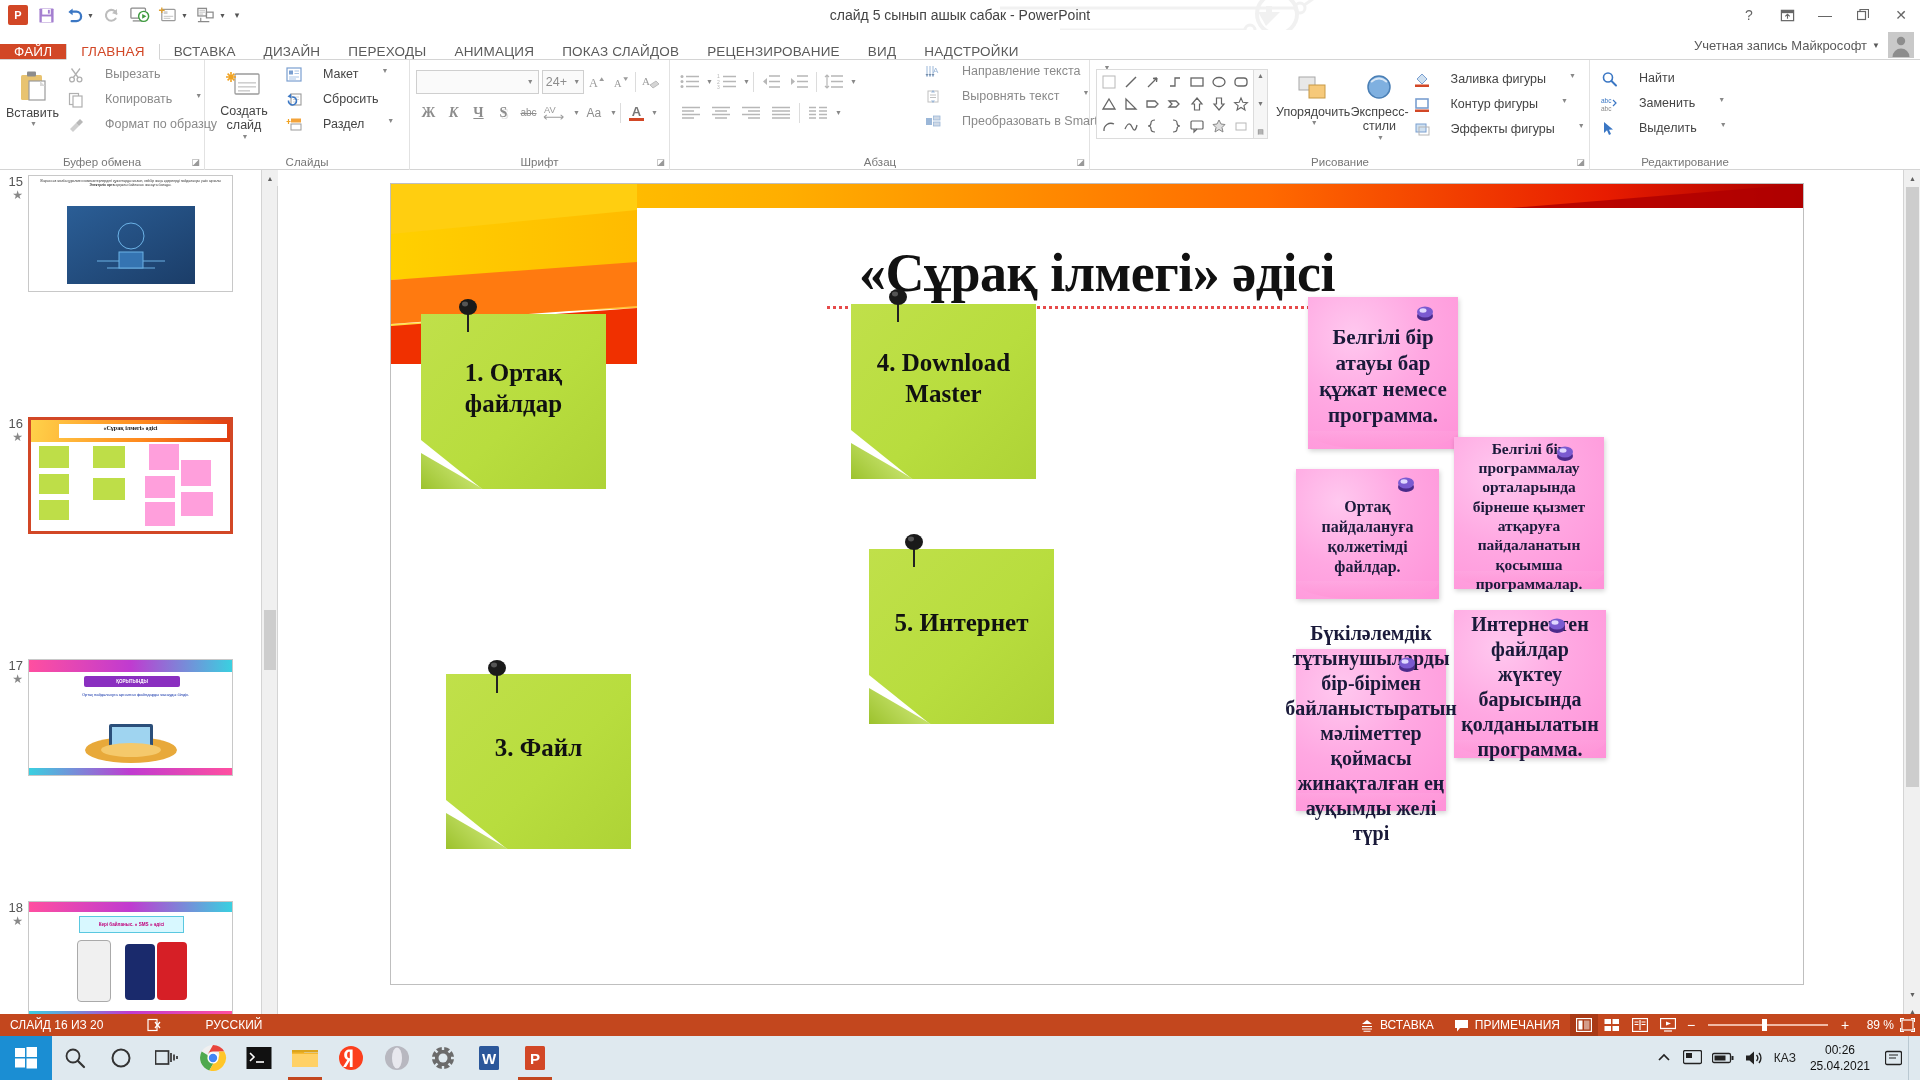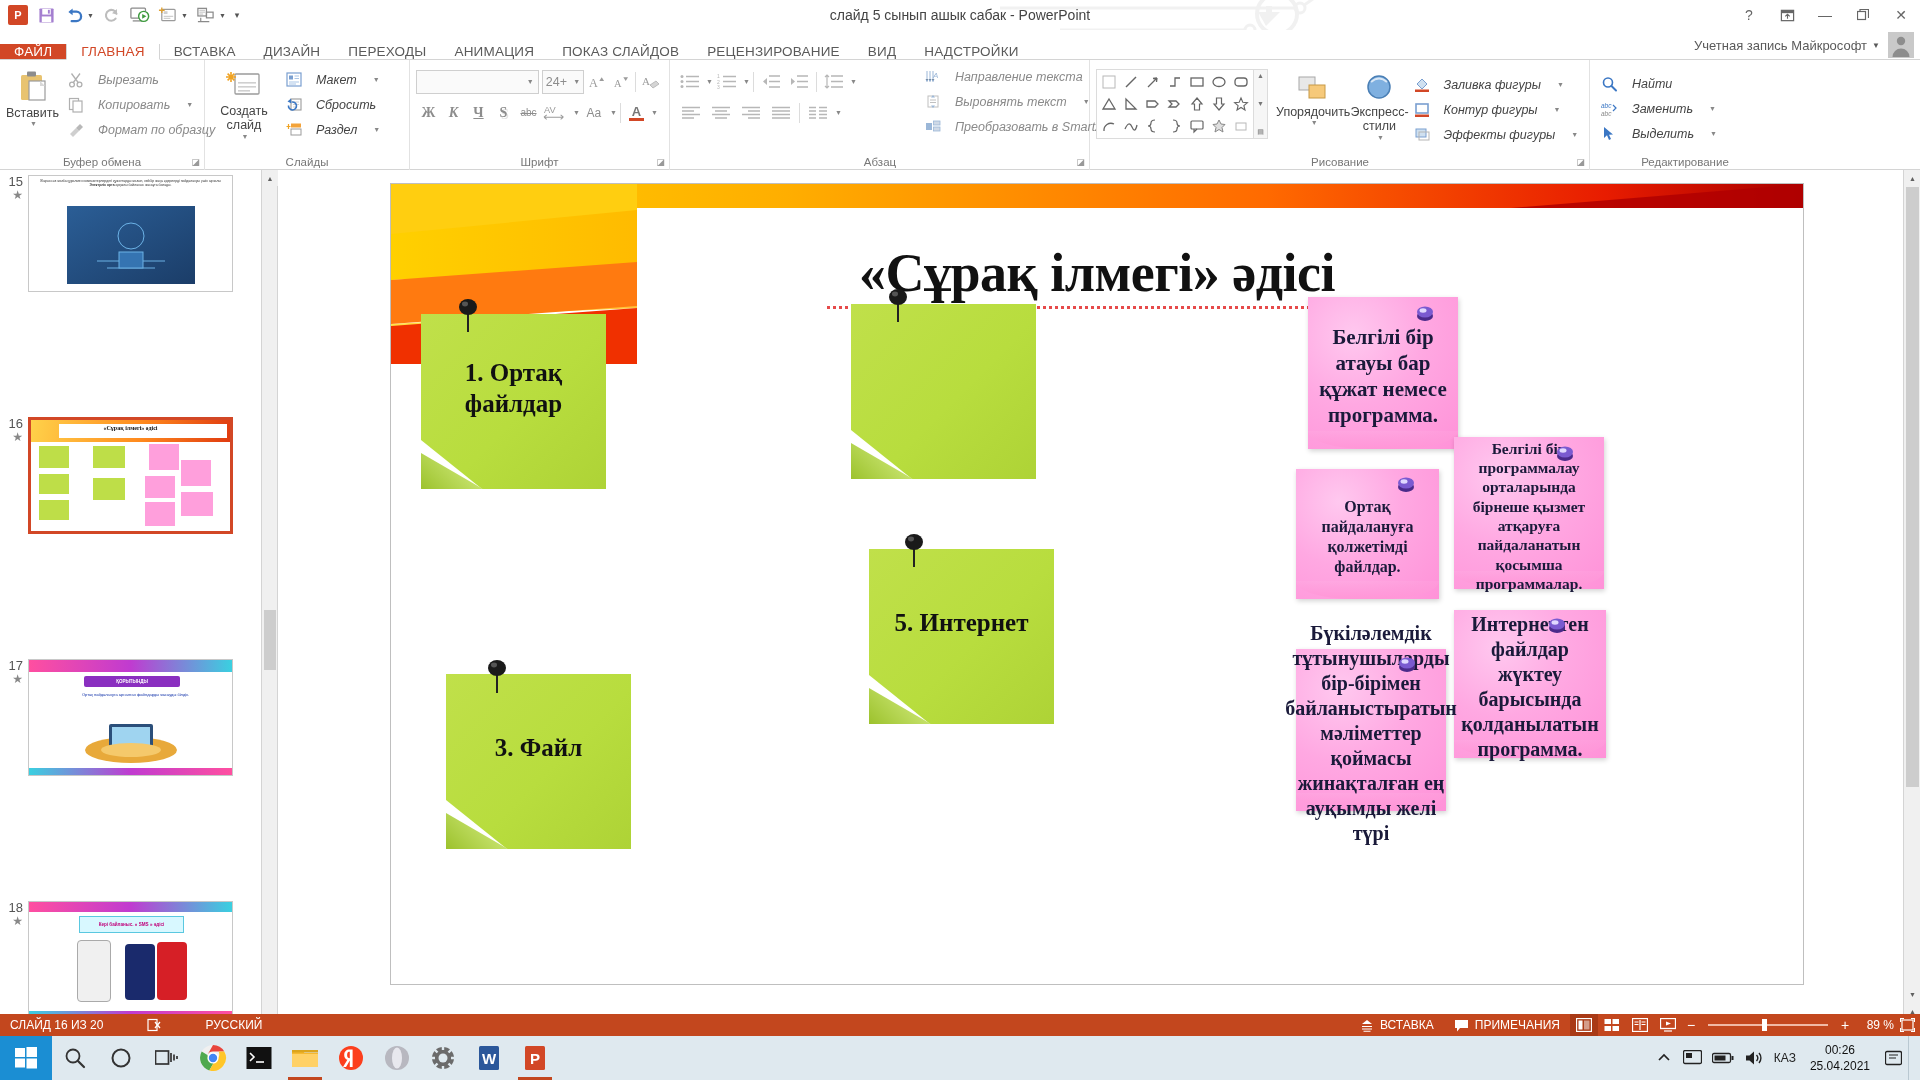--- a/index.html
+++ b/index.html
@@ -94,23 +94,23 @@
   .dlg-launcher {
     position: absolute; bottom: 3px; right: 4px;
     font-size: 9px; color: #999;
   }
   .big-btn {
     display: flex; flex-direction: column; align-items: center;
     justify-content: flex-start; width: 58px; padding-top: 4px;
     font-size: 12.5px; color: #444; text-align: center; line-height: 1.15;
   }
   .small-btn {
-    display: flex; align-items: center; gap: 14px;
+    display: flex; align-items: flex-start; gap: 21px;
     height: 25px; padding: 0 5px; font-size: 12.5px; color: #8a8a8a;
-    white-space: nowrap; border-radius: 2px; font-style: italic;
+    white-space: nowrap; border-radius: 2px;
   }
   .small-btn.en { color: #444; }
   .mini-caret { font-size: 7px; color: #888; margin-left: 2px; }
 
   .icobox { display: inline-flex; align-items: center; justify-content: center; }
 
   
   .fontname-box {
     width: 128px; height: 24px; border: 1px solid #cfcfcf; background: #fafafa;
     display: flex; align-items: center; justify-content: flex-end;
@@ -1090,20 +1090,21 @@
     </div>
 
     <div class="note-green" style="left:460px; top:120px;">
       <div class="gbody"></div>
       <div class="gfold"></div>
       <svg class="pin" style="left:34px; top:-15px;" viewBox="0 0 26 34">
         <path d="M13 12 L13 33" stroke="#222" stroke-width="2"></path>
         <ellipse cx="13" cy="8" rx="9" ry="8" fill="#1a1a1a"></ellipse>
         <ellipse cx="10" cy="5" rx="3" ry="2.4" fill="#555"></ellipse>
       </svg>
+      <div class="gtext">4. Download Master</div>
     </div>
 
     <div class="note-green" style="left:478px; top:365px;">
       <div class="gbody"></div>
       <div class="gfold"></div>
       <svg class="pin" style="left:32px; top:-15px;" viewBox="0 0 26 34">
         <path d="M13 12 L13 33" stroke="#222" stroke-width="2"></path>
         <ellipse cx="13" cy="8" rx="9" ry="8" fill="#1a1a1a"></ellipse>
         <ellipse cx="10" cy="5" rx="3" ry="2.4" fill="#555"></ellipse>
       </svg>

